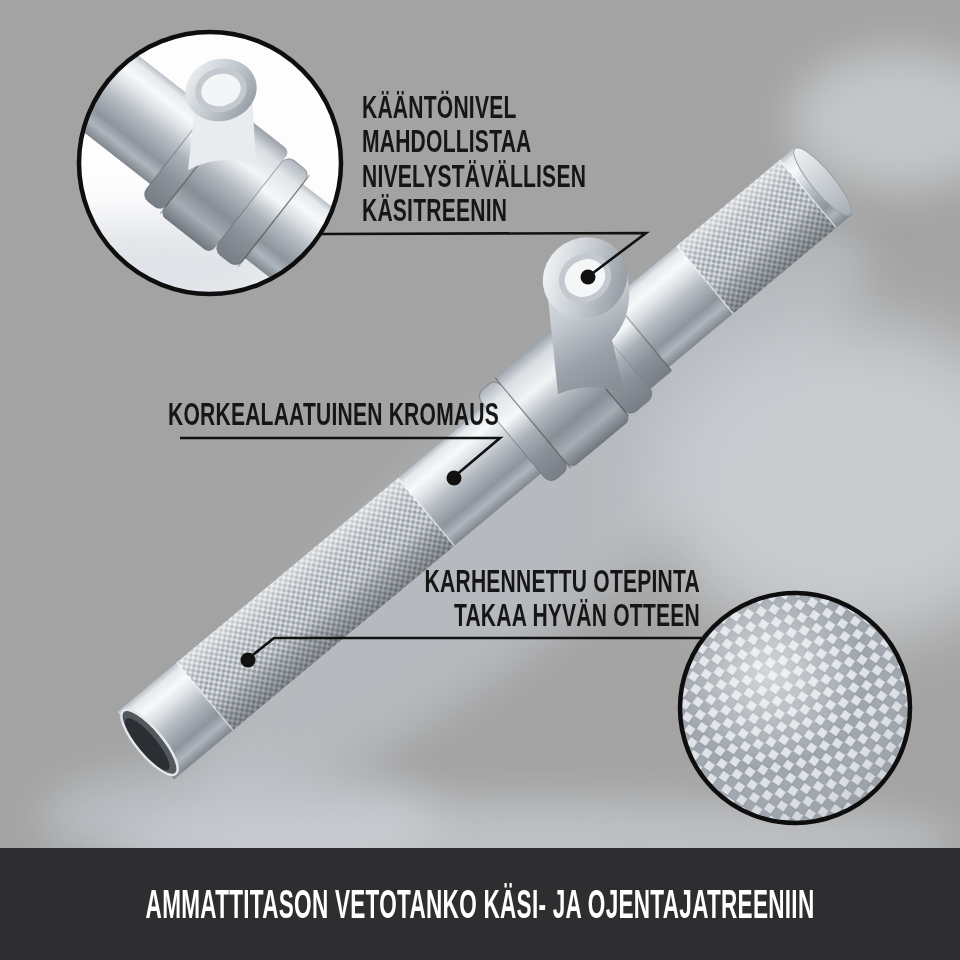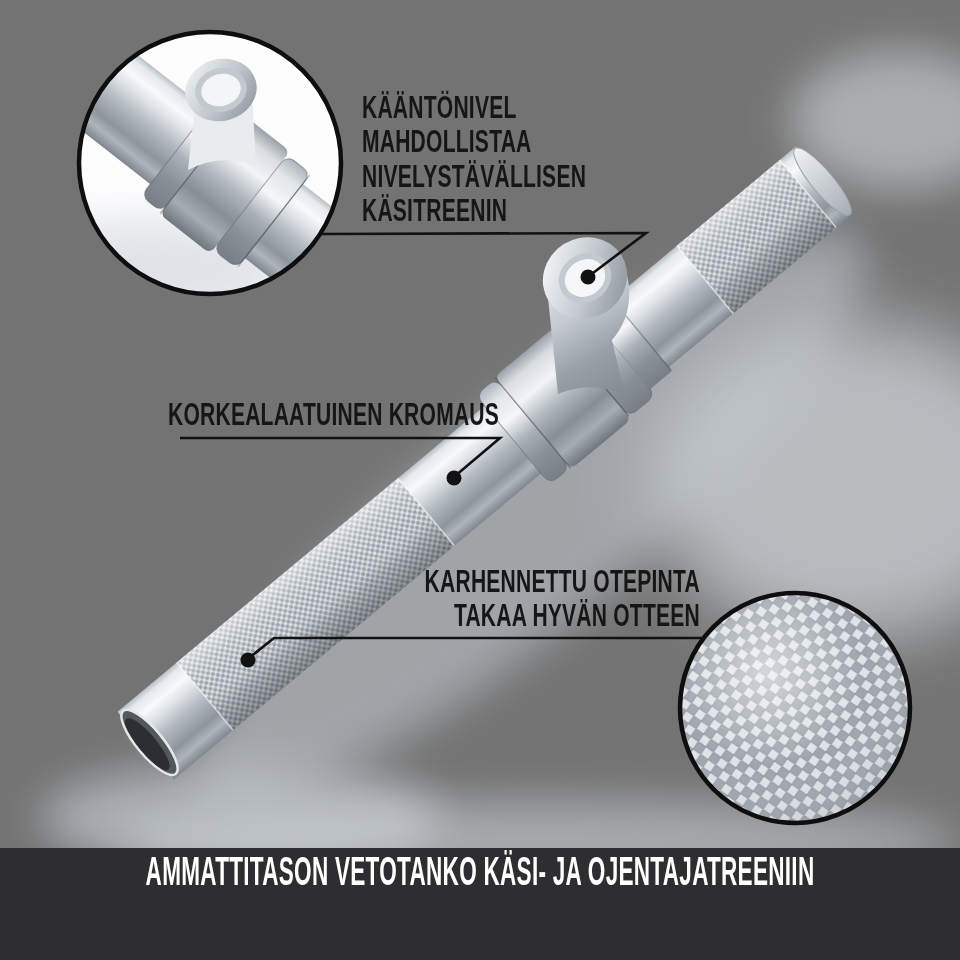--- a/index.html
+++ b/index.html
@@ -1,29 +1,29 @@
 <!DOCTYPE html>
 <html><head>
 <meta charset="utf-8">
 <style>
   html,body{margin:0;padding:0;background:#fff;}
   .canvas{
-    position:relative;width:960px;height:960px;overflow:hidden;background:#737373;
+    position:relative;width:960px;height:960px;overflow:hidden;background:#a3a3a3;
     font-family:"Liberation Sans","DejaVu Sans",sans-serif;
   }
   .photo-svg{position:absolute;left:0;top:0;}
   .callout{
     position:absolute;color:#161616;font-weight:bold;
     font-size:31px;line-height:34.4px;letter-spacing:.3px;white-space:nowrap;
   }
   .callout.left{transform:scaleX(.68);transform-origin:0 0;}
   .callout.rightal{text-align:right;transform:scaleX(.68);transform-origin:100% 0;}
   .banner{
     position:absolute;left:0;top:848px;width:960px;height:112px;background:#2e2e30;
-    display:flex;align-items:flex-start;justify-content:center;
+    display:flex;align-items:center;justify-content:center;
   }
   .banner-text{
     color:#ffffff;font-weight:bold;font-size:41px;letter-spacing:.5px;white-space:nowrap;
     transform:scaleX(.55);transform-origin:50% 50%;
   }
 </style>
 </head>
 <body>
 
 <div class="canvas">

